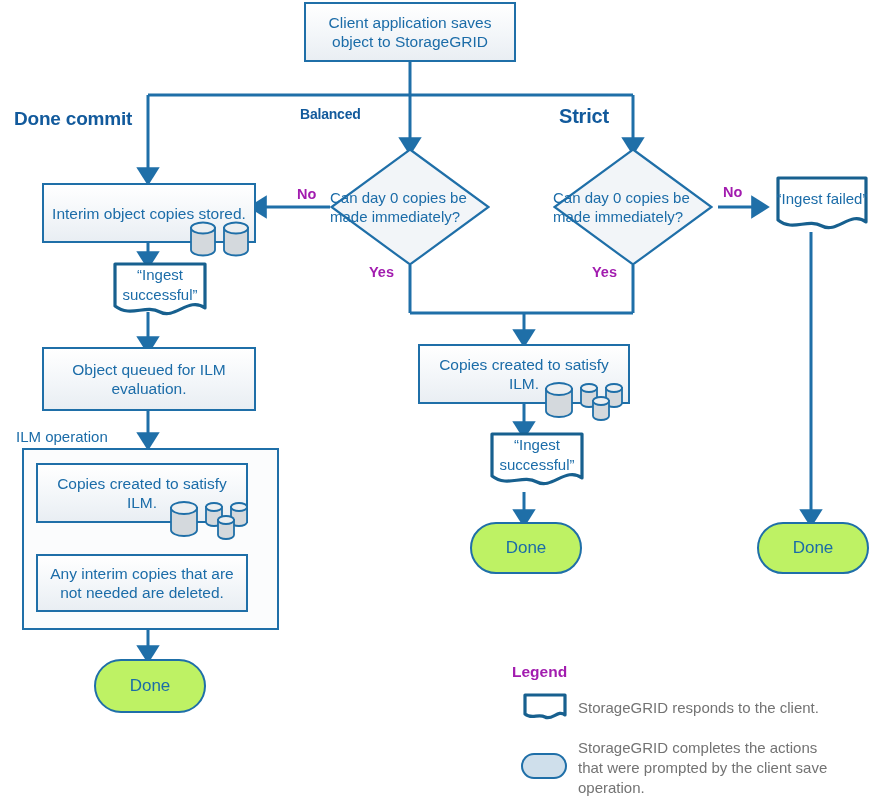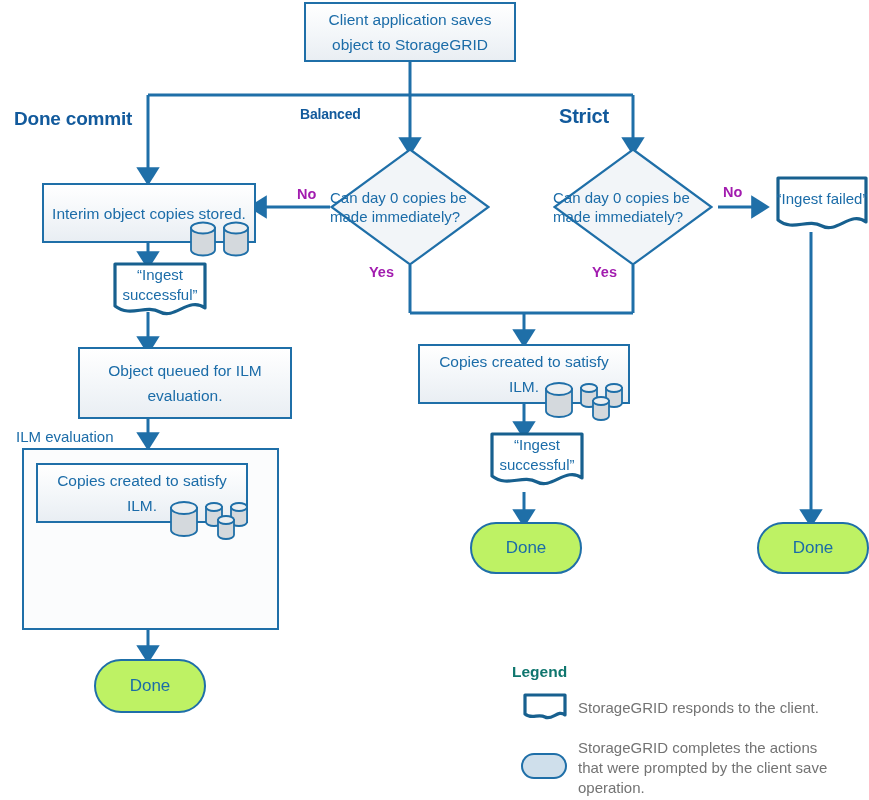--- a/index.html
+++ b/index.html
@@ -8,21 +8,21 @@
   #stage{position:absolute;left:0;top:0;width:869px;height:800px;}
   svg#wires{position:absolute;left:0;top:0;width:869px;height:800px;pointer-events:none;}
 
   .node{position:absolute;box-sizing:border-box;display:flex;align-items:center;
         justify-content:center;text-align:center;color:#1b6ca8;}
   .boxshape{
     border:2px solid #1f6fa8;
     background:linear-gradient(180deg,#ffffff 0%,#f3f6f9 55%,#e9eef3 100%);
     color:#1b6ca8;
   }
-  .boxshape .txt{font-size:15.5px;line-height:25px;padding:0 8px;}
+  .boxshape .txt{font-size:15.5px;line-height:19px;padding:0 8px;}
 
   .branch-label{position:absolute;color:#125a9c;font-weight:bold;font-size:19px;
                 letter-spacing:-0.2px;}
   .edge-label{position:absolute;color:#a21caf;font-weight:bold;font-size:14.5px;}
   .plain-label{position:absolute;color:#1b6ca8;font-size:15px;}
 
   .diamond-wrap{position:absolute;}
   .diamond-wrap .dtxt{position:absolute;left:0;top:0;width:100%;height:100%;
       display:flex;align-items:center;justify-content:center;color:#1b6ca8;
       font-size:15px;line-height:19px;text-align:left;}
@@ -34,21 +34,21 @@
       box-sizing:border-box;}
 
   .stadium{position:absolute;background:#bef264;border:2px solid #1f6fa8;
     border-radius:999px;display:flex;align-items:center;justify-content:center;
     color:#1b6ca8;font-size:17px;}
 
   .group-box{position:absolute;border:2px solid #1f6fa8;background:#fbfcfd;}
 
   .cyl{position:absolute;}
   .legend{position:absolute;}
-  .legend-title{position:absolute;color:#0f766e;font-weight:bold;font-size:15.5px;}
+  .legend-title{position:absolute;color:#a21caf;font-weight:bold;font-size:15.5px;}
   .legend-text{position:absolute;color:#737373;font-size:15px;line-height:20px;}
 </style>
 </head>
 <body>
 
 <div id="stage">
 
   <svg id="wires" viewBox="0 0 869 800">
     <defs>
       <marker id="ah" markerWidth="9" markerHeight="9" refX="3.6" refY="4.5" orient="auto" markerUnits="strokeWidth">
@@ -136,25 +136,25 @@
     </svg>
   </div>
 
   <div class="doc-wrap" style="left:101px;top:262px;width:94px;height:58px;">
     <svg width="94" height="58" viewBox="0 0 94 58">
       <path d="M2,2 L92,2 L92,46 C76,34 62,58 47,50 C32,42 18,56 2,44 Z" fill="#ffffff" stroke="#17608f" stroke-width="3.2" stroke-linejoin="round"></path>
     </svg>
     <div class="dtxt">“Ingest successful”</div>
   </div>
 
-  <div class="node boxshape" style="left:42px;top:347px;width:214px;height:72px;margin-left:36px;">
+  <div class="node boxshape" style="left:42px;top:347px;width:214px;height:64px;">
     <span class="txt">Object queued for ILM evaluation.</span>
   </div>
 
-  <div class="plain-label" style="left:16px;top:428px;">ILM evaluation</div>
+  <div class="plain-label" style="left:16px;top:428px;">ILM operation</div>
   <div class="group-box" style="left:22px;top:448px;width:253px;height:178px;"></div>
 
   <div class="node boxshape" style="left:36px;top:463px;width:212px;height:60px;">
     <span class="txt">Copies created to satisfy ILM.</span>
   </div>
 
   <div class="cyl" style="left:168px;top:498px;width:86px;height:50px;">
     <svg width="86" height="50" viewBox="0 0 86 50">
       <g stroke="#1f6fa8" stroke-width="1.8" fill="#d4d9dd">
         <path d="M3,10 v22 a13,6 0 0 0 26,0 v-22 z"></path>
@@ -162,20 +162,23 @@
         <path d="M38,9 v15 a8,4 0 0 0 16,0 v-15 z"></path>
         <ellipse cx="46" cy="9" rx="8" ry="4" fill="#eceff1"></ellipse>
         <path d="M63,9 v15 a8,4 0 0 0 16,0 v-15 z"></path>
         <ellipse cx="71" cy="9" rx="8" ry="4" fill="#eceff1"></ellipse>
         <path d="M50,22 v15 a8,4 0 0 0 16,0 v-15 z"></path>
         <ellipse cx="58" cy="22" rx="8" ry="4" fill="#eceff1"></ellipse>
       </g>
     </svg>
   </div>
 
+  <div class="node boxshape" style="left:36px;top:554px;width:212px;height:58px;">
+    <span class="txt">Any interim copies that are not needed are deleted.</span>
+  </div>
 
   <div class="stadium" style="left:94px;top:659px;width:108px;height:50px;">
     <span>Done</span>
   </div>
 
   <div class="node boxshape" style="left:418px;top:344px;width:212px;height:60px;">
     <span class="txt">Copies created to satisfy ILM.</span>
   </div>
 
   <div class="cyl" style="left:543px;top:379px;width:86px;height:50px;">

